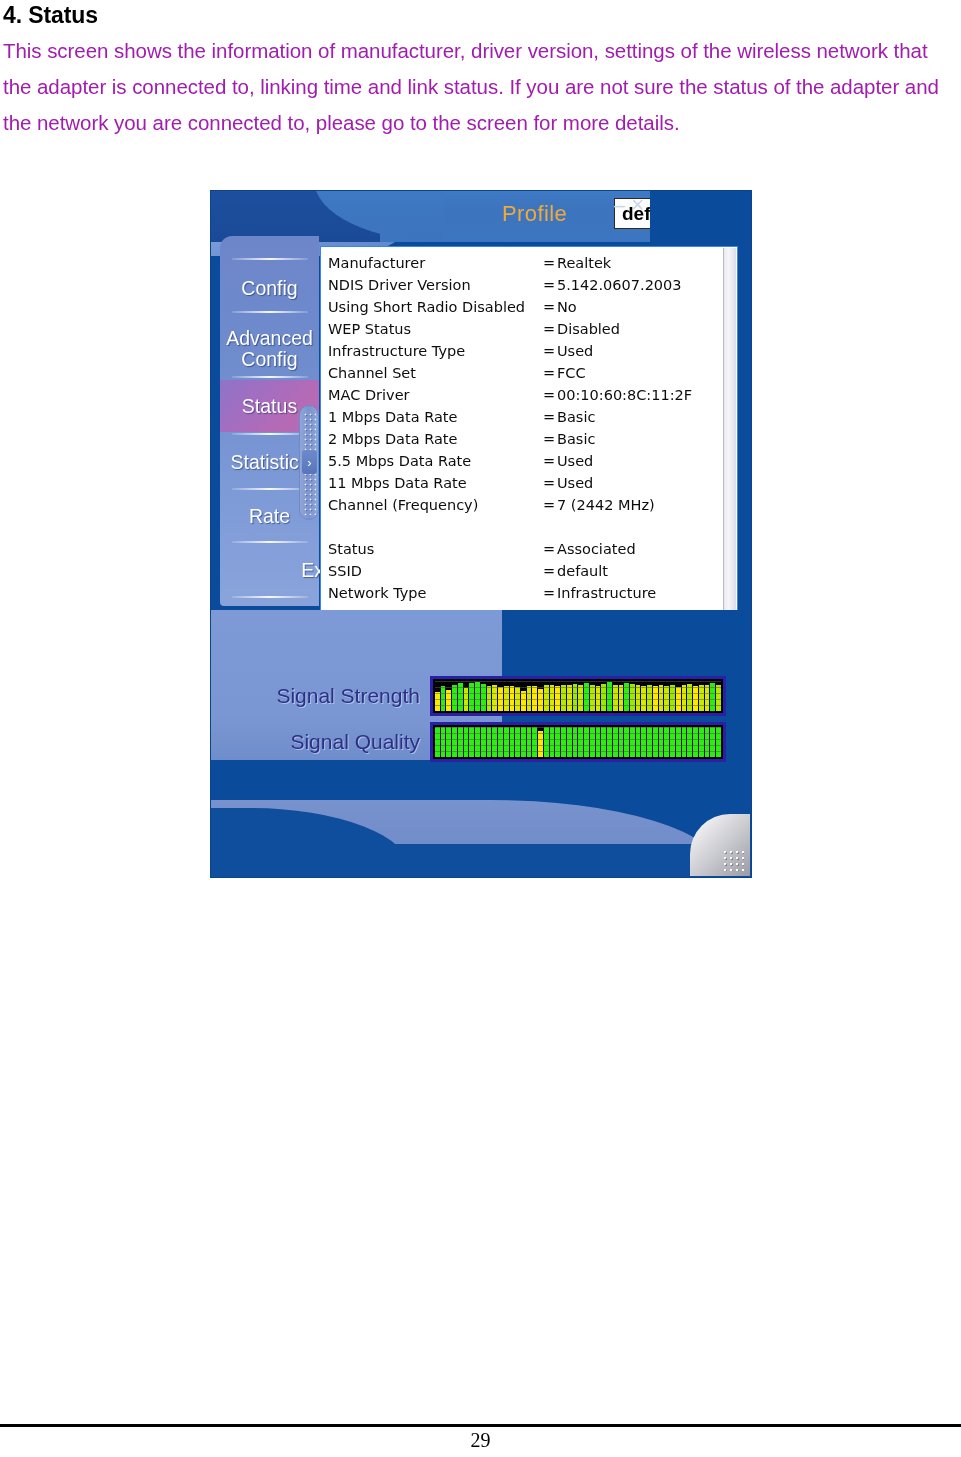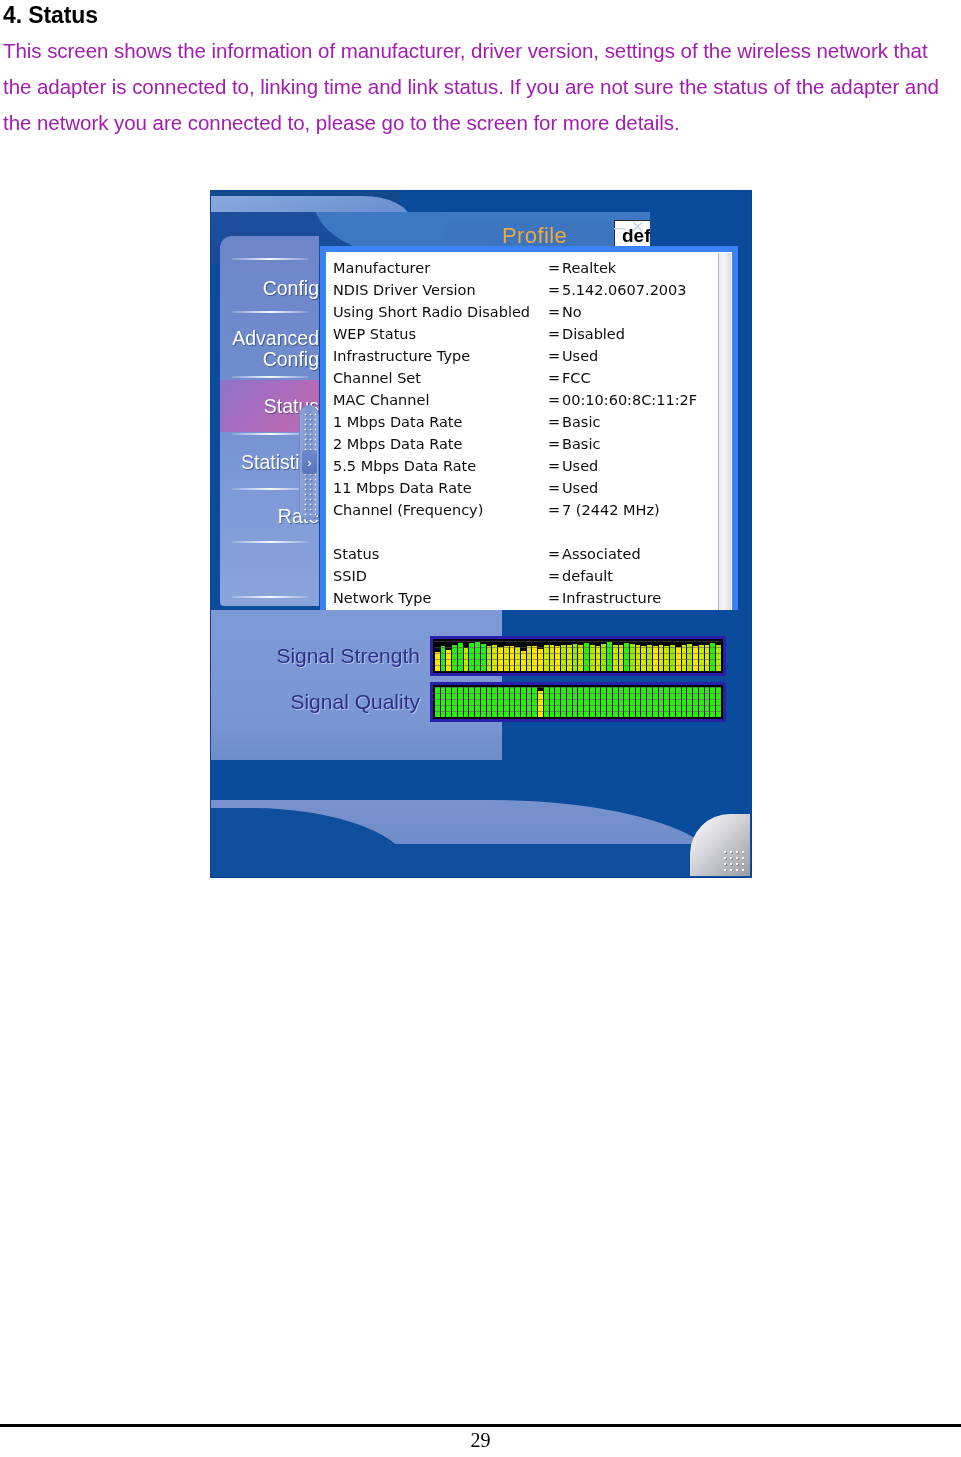--- a/index.html
+++ b/index.html
@@ -74,21 +74,20 @@
     border-top-right-radius: 60px 30px;
   }
 
   
   .titlebar {
     position: absolute;
     left: 0; top: 0;
     width: 440px; height: 52px;
     background: linear-gradient(180deg, #3f7ac4 0%, #3c74bd 40%, #3d76c0 100%);
     overflow: hidden;
-    margin-top: 22px;
   }
   .titlebar-left-fill {
     position: absolute;
     left: 0; top: 0; width: 170px; height: 52px;
     background: linear-gradient(180deg, #1d4f9e 0%, #1a4a97 100%);
   }
   .titlebar-curve {
     position: absolute;
     left: 104px; top: -10px;
     width: 130px; height: 62px;
@@ -145,21 +144,21 @@
     background: linear-gradient(180deg, #6d86c9 0%, #6f8ccd 35%, #7e9ad7 70%, #8aa4db 100%);
     border-top-left-radius: 12px;
     border-bottom-left-radius: 4px;
   }
   .nav-item {
     position: absolute;
     left: 0;
     width: 99px;
     color: #ffffff;
     font-size: 19.5px;
-    text-align: right;
+    text-align: center;
     text-shadow: 1px 1px 1px rgba(20,40,90,0.55);
     line-height: 21px;
     font-family: "Liberation Sans", sans-serif;
   }
   .nav-sep {
     position: absolute;
     left: 12px;
     width: 76px;
     height: 2px;
     background: linear-gradient(90deg, rgba(255,255,255,0.15), rgba(255,255,255,0.95), rgba(255,255,255,0.15));
@@ -202,21 +201,21 @@
     color: #fff; font-size: 13px;
     font-family: "Liberation Sans", sans-serif;
   }
 
   
   .data-panel {
     position: absolute;
     left: 110px; top: 56px;
     width: 418px; height: 376px;
     background: #ffffff;
-    border: 6px solid #3b82f6;
+    border: 1px solid #3b82f6;
     box-sizing: border-box;
     overflow: hidden;
   }
   .data-inner {
     position: absolute;
     left: 7px; top: 5px;
     width: 392px;
   }
   .drow {
     display: flex;
@@ -276,20 +275,21 @@
     left: 0; bottom: 8px;
     width: 200px; height: 62px;
     background: #0f4e9c;
     border-top-right-radius: 160px 62px;
   }
 
   .sig-row {
     position: absolute;
     display: flex;
     align-items: center;
+    margin-top: 40px;
   }
   .sig-label {
     width: 210px;
     text-align: right;
     padding-right: 10px;
     color: #2b2f86;
     font-size: 21px;
     font-family: "Liberation Sans", sans-serif;
     text-shadow: 1px 1px 0 rgba(220,230,250,0.55);
   }
@@ -444,21 +444,21 @@
               <span class="dlabel">Infrastructure Type</span>
               <span class="deq">=</span>
               <span class="dval">Used</span>
             </div>
             <div class="drow">
               <span class="dlabel">Channel Set</span>
               <span class="deq">=</span>
               <span class="dval">FCC</span>
             </div>
             <div class="drow">
-              <span class="dlabel">MAC Channel</span>
+              <span class="dlabel">MAC Driver</span>
               <span class="deq">=</span>
               <span class="dval">00:10:60:8C:11:2F</span>
             </div>
             <div class="drow">
               <span class="dlabel">1 Mbps Data Rate</span>
               <span class="deq">=</span>
               <span class="dval">Basic</span>
             </div>
             <div class="drow">
               <span class="dlabel">2 Mbps Data Rate</span>

